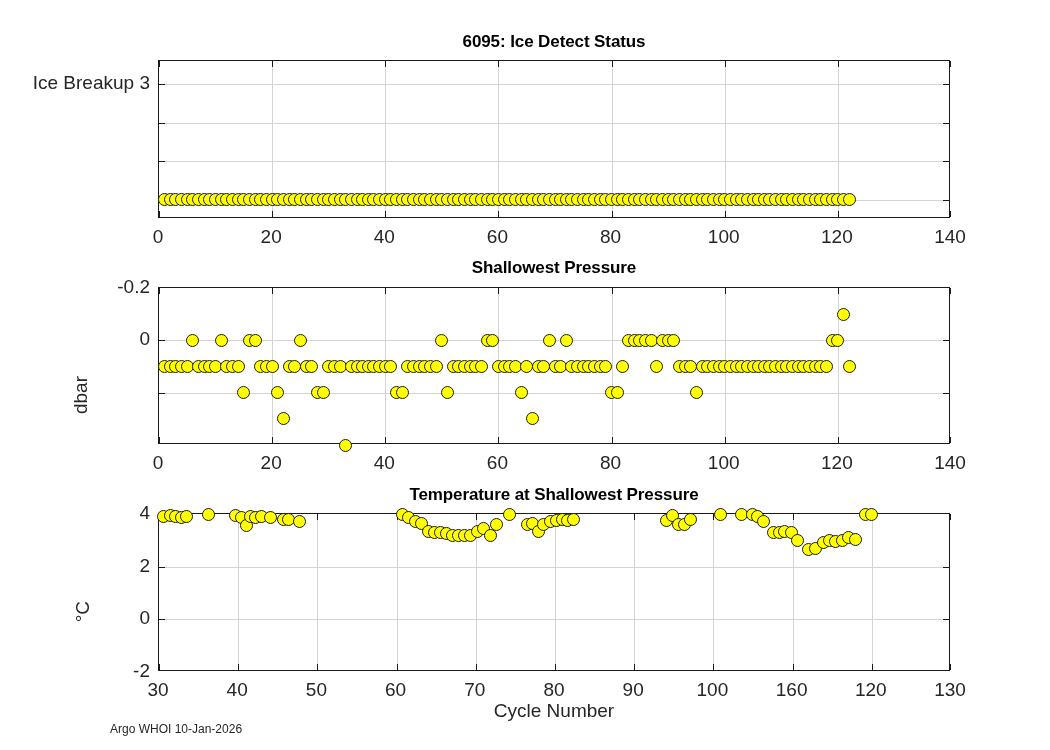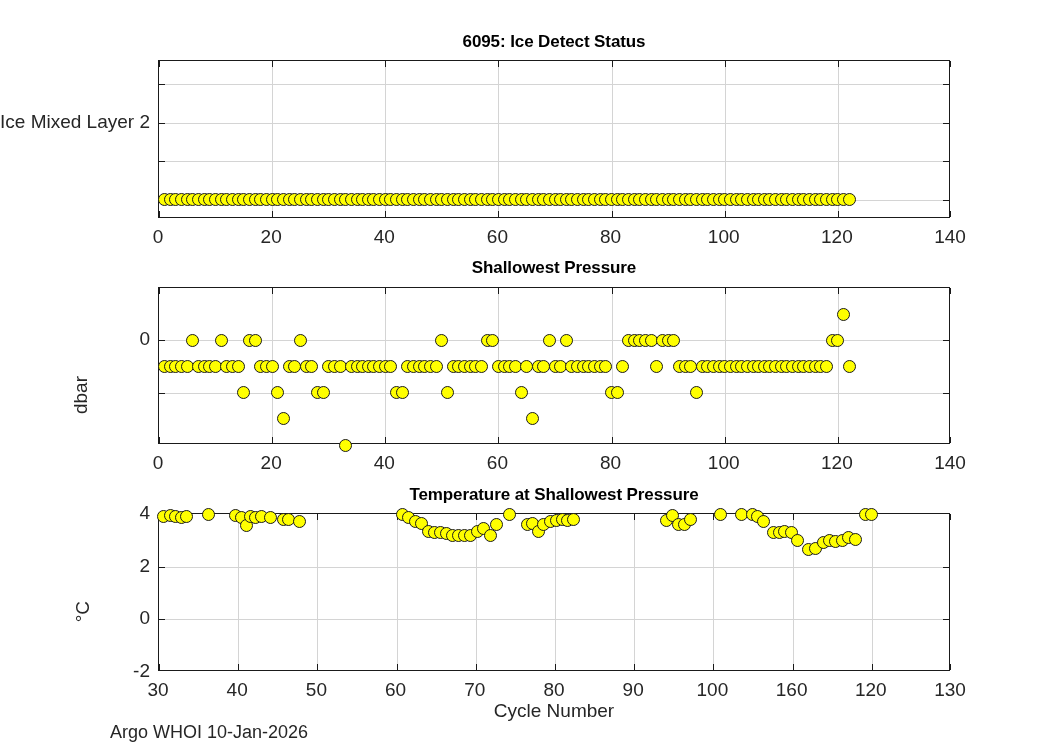--- a/index.html
+++ b/index.html
@@ -69,21 +69,21 @@
     margin-left:-6.5px;margin-top:-6.5px;
     border-radius:50%;
     background:#ffff00;
     border:1.1px solid #1c1c1c;
     box-sizing:border-box;
   }
 
   
   .footer{
     position:absolute;
-    font-size:18px;color:#262626;white-space:nowrap;
+    font-size:12px;color:#262626;white-space:nowrap;
   }
 </style>
 </head>
 <body>
 
 <div class="figure">
 
   <div class="panel">
     <div class="panel-title" id="title-0" style="left:158px;top:32px;width:792px;">6095: Ice Detect Status</div>
     <div class="plotbox" id="box-0" style="left:158px;top:60px;width:792px;height:158px;">
@@ -518,29 +518,30 @@
   <div class="footer" style="left:110px;top:722px;">Argo WHOI 10-Jan-2026</div>
 
 <div class="lbl-x" style="left: 158px; top: 226px;">0</div>
     <div class="lbl-x" style="left: 271.143px; top: 226px;">20</div>
     <div class="lbl-x" style="left: 384.286px; top: 226px;">40</div>
     <div class="lbl-x" style="left: 497.429px; top: 226px;">60</div>
     <div class="lbl-x" style="left: 610.571px; top: 226px;">80</div>
     <div class="lbl-x" style="left: 723.714px; top: 226px;">100</div>
     <div class="lbl-x" style="left: 836.857px; top: 226px;">120</div>
     <div class="lbl-x" style="left: 950px; top: 226px;">140</div>
-    <div class="lbl-y" style="top: 121.659px; left: 0px; width: 150px; text-align: right;">Ice Mixed Layer 2</div>
+    <div class="lbl-y" style="top: 83.122px; left: 0px; width: 150px; text-align: right;">Ice Breakup 3</div>
     <div class="lbl-x" style="left: 158px; top: 452px;">0</div>
     <div class="lbl-x" style="left: 271.143px; top: 452px;">20</div>
     <div class="lbl-x" style="left: 384.286px; top: 452px;">40</div>
     <div class="lbl-x" style="left: 497.429px; top: 452px;">60</div>
     <div class="lbl-x" style="left: 610.571px; top: 452px;">80</div>
     <div class="lbl-x" style="left: 723.714px; top: 452px;">100</div>
     <div class="lbl-x" style="left: 836.857px; top: 452px;">120</div>
     <div class="lbl-x" style="left: 950px; top: 452px;">140</div>
+    <div class="lbl-y" style="top: 287px; left: 0px; width: 150px; text-align: right;">-0.2</div>
     <div class="lbl-y" style="top: 339.333px; left: 0px; width: 150px; text-align: right;">0</div>
     <div class="lbl-x" style="left: 158px; top: 679px;">30</div>
     <div class="lbl-x" style="left: 237.2px; top: 679px;">40</div>
     <div class="lbl-x" style="left: 316.4px; top: 679px;">50</div>
     <div class="lbl-x" style="left: 395.6px; top: 679px;">60</div>
     <div class="lbl-x" style="left: 474.8px; top: 679px;">70</div>
     <div class="lbl-x" style="left: 554px; top: 679px;">80</div>
     <div class="lbl-x" style="left: 633.2px; top: 679px;">90</div>
     <div class="lbl-x" style="left: 712.4px; top: 679px;">100</div>
     <div class="lbl-x" style="left: 791.6px; top: 679px;">160</div>

